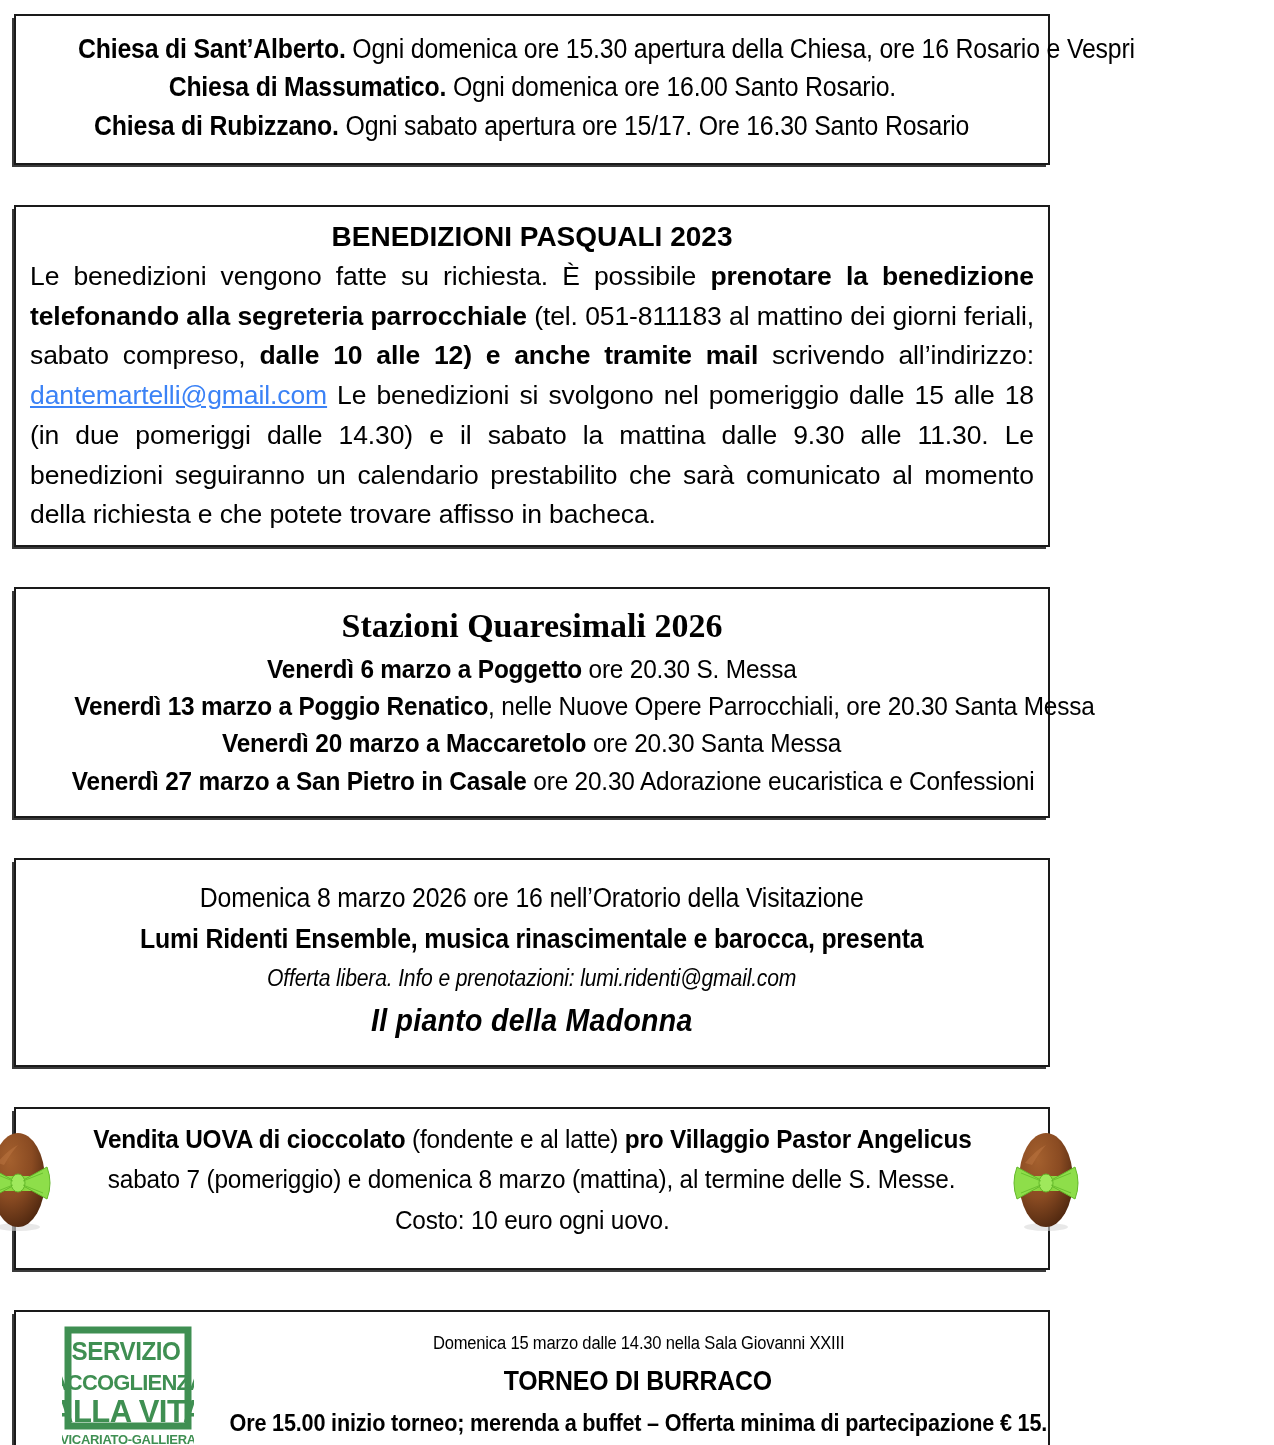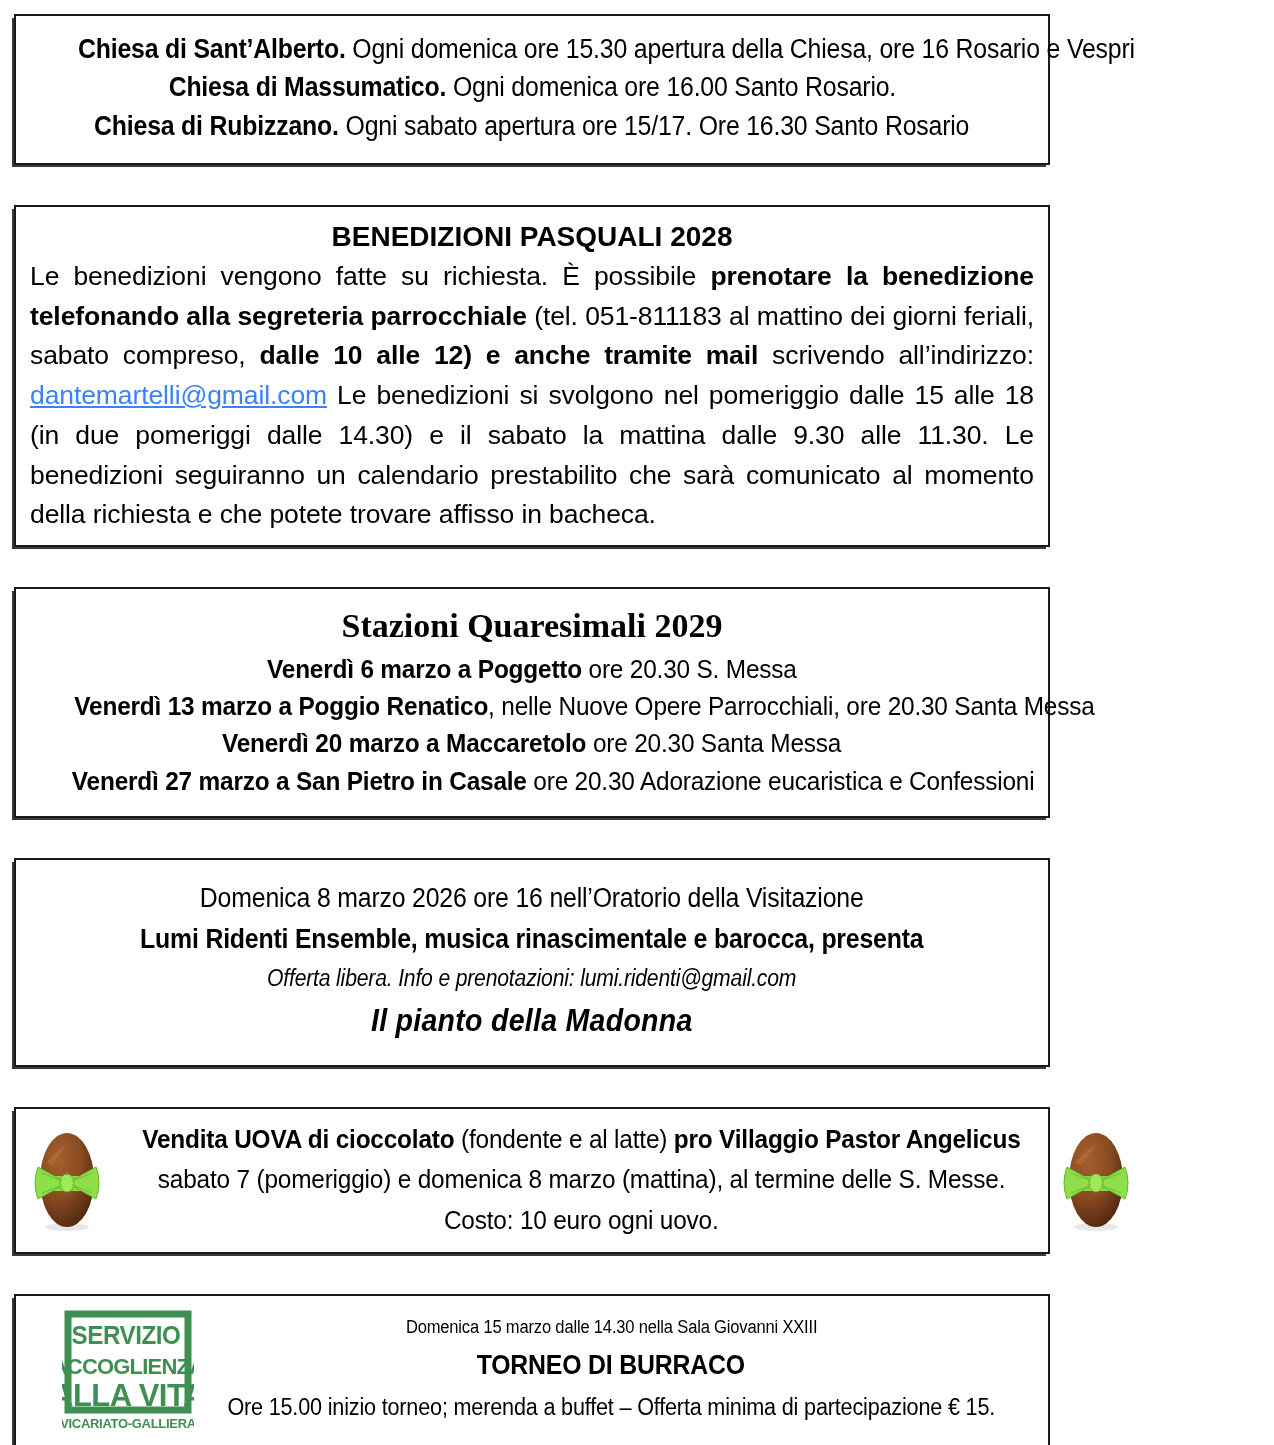--- a/index.html
+++ b/index.html
@@ -97,24 +97,24 @@
     letter-spacing: 0.3px;
   }
   #box-concert .offer {
     font-style: italic;
     font-size: 23px;
     font-weight: normal;
   }
 
   
   #box-eggs {
-    padding: 10px 14px 12px;
+    padding: 10px 14px 28px;
     display: flex;
     align-items: center;
-    justify-content: space-between;
+    justify-content: center;
   }
   #box-eggs .eggtext { flex: 1 1 auto; }
   #box-eggs .line { font-size: 26.5px; line-height: 1.52; }
   .egg-wrap {
     flex: 0 0 auto;
     width: 74px;
     height: 112px;
     position: relative;
   }
   .egg-wrap svg { display: block; width: 74px; height: 112px; }
@@ -128,21 +128,21 @@
   #box-burraco .logo-wrap {
     flex: 0 0 auto;
     width: 132px;
     height: 128px;
     margin-left: 32px;
   }
   #box-burraco .logo-wrap svg { display: block; width: 132px; height: 128px; }
   #box-burraco .btext { flex: 1 1 auto; padding-right: 90px; }
   #box-burraco .l0 { font-size: 18px; line-height: 1.55; }
   #box-burraco .l1 { font-size: 27px; font-weight: bold; line-height: 1.75; }
-  #box-burraco .l2 { font-size: 23.5px; line-height: 1.55; }
+  #box-burraco .l2 { font-size: 23.5px; line-height: 1.55; font-weight: bold; }
   #box-burraco .l3 {
     font-size: 24.5px;
     font-weight: bold;
     font-style: italic;
     line-height: 1.7;
     letter-spacing: 0.4px;
   }
 </style>
 </head>
 <body>
@@ -165,28 +165,28 @@
     <div class="line b">
       <span class="sq">
         <b>Chiesa di Rubizzano.</b><span style="font-weight:normal"> Ogni sabato apertura ore 15/17. Ore 16.30 Santo Rosario</span>
       </span>
     </div>
   </section>
 
   <div class="spacer-40"></div>
 
   <section class="box" id="box-blessings">
-    <div class="heading">BENEDIZIONI PASQUALI 2028</div>
+    <div class="heading">BENEDIZIONI PASQUALI 2023</div>
     <p class="para"><span>Le benedizioni vengono fatte su richiesta. È possibile </span><b>prenotare la benedizione telefonando alla segreteria parrocchiale</b><span> (tel. 051-811183 al mattino dei giorni feriali, sabato compreso, </span><b>dalle 10 alle 12) e anche tramite mail</b><span> scrivendo all’indirizzo: </span><a class="maillink" href="#">dantemartelli@gmail.com</a><span>  Le benedizioni si svolgono nel pomeriggio dalle 15 alle 18 (in due pomeriggi dalle 14.30) e il sabato la mattina dalle 9.30 alle 11.30. Le benedizioni seguiranno un calendario prestabilito che sarà comunicato al momento della richiesta e che potete trovare affisso in bacheca.</span></p>
   </section>
 
   <div class="spacer-40"></div>
 
   <section class="box" id="box-stations">
-    <div class="title">Stazioni Quaresimali 2029</div>
+    <div class="title">Stazioni Quaresimali 2026</div>
     <div class="line b">
       <span class="sq"><b>Venerdì 6 marzo a Poggetto</b><span style="font-weight:normal"> ore 20.30 S. Messa</span></span>
     </div>
     <div class="line b">
       <span class="sq"><b>Venerdì 13 marzo a Poggio Renatico</b><span style="font-weight:normal">, nelle Nuove Opere Parrocchiali, ore 20.30 Santa Messa</span></span>
     </div>
     <div class="line b">
       <span class="sq"><b>Venerdì 20 marzo a Maccaretolo</b><span style="font-weight:normal"> ore 20.30 Santa Messa</span></span>
     </div>
     <div class="line b">

